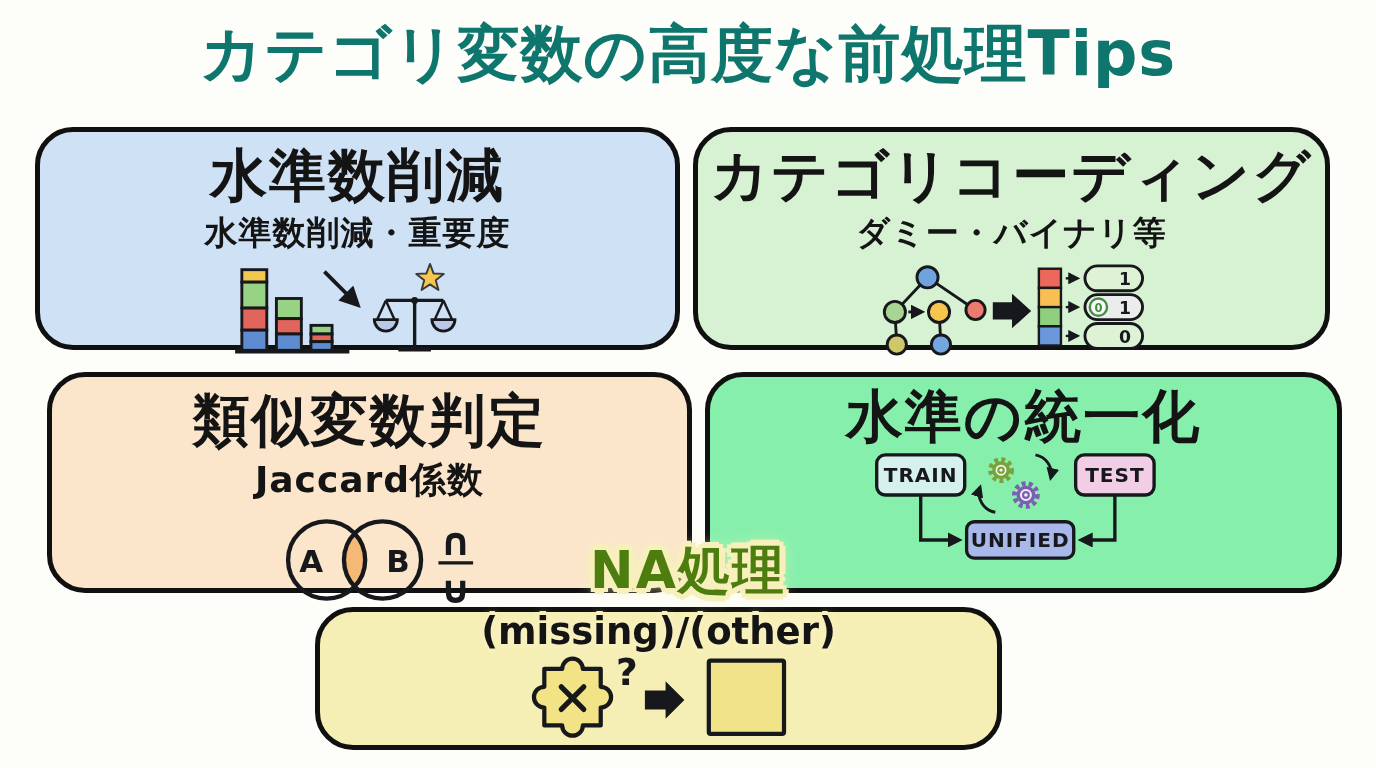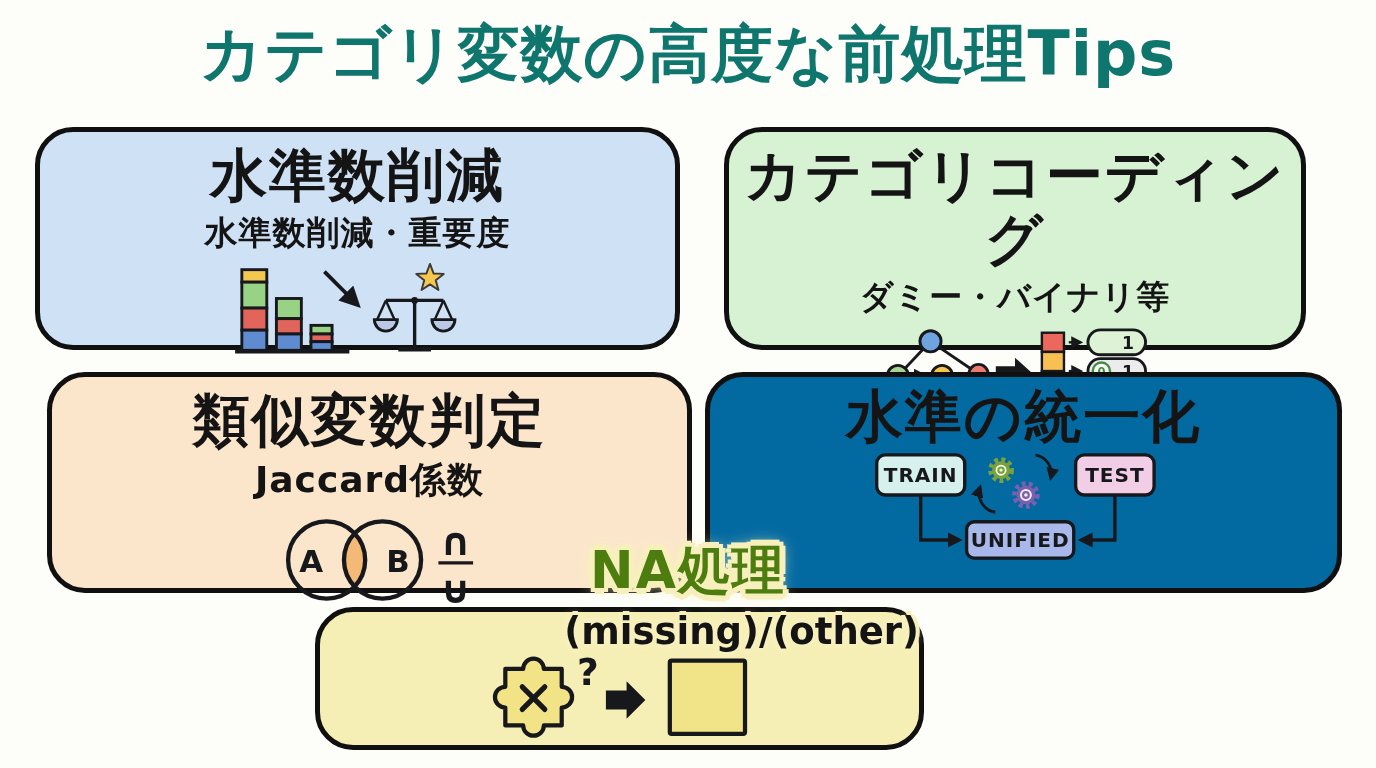--- a/index.html
+++ b/index.html
@@ -12,21 +12,21 @@
     position:absolute;left:0;top:14px;width:1376px;text-align:center;
     font-size:62px;font-weight:900;color:#0f766e;letter-spacing:1px;line-height:1.3;
   }
   .card{
     position:absolute;border:5px solid #101010;border-radius:38px;
     box-sizing:border-box;text-align:center;
   }
   .card-blue{background:#cfe1f4;}
   .card-green{background:#d7f1d3;}
   .card-peach{background:#fbe6cc;margin-left:12px;}
-  .card-lavender{background:#0369a1;}
+  .card-lavender{background:#86efac;}
   .card-yellow{background:#f6efb5;z-index:1;}
   .card-title{font-size:57px;font-weight:900;line-height:1.12;margin-top:12px;letter-spacing:2px;color:#141414;}
   .card-sub{font-size:33px;font-weight:800;margin-top:3px;letter-spacing:1px;color:#141414;}
   .card-sub-lg{font-size:36px;}
   .icon-row{display:block;margin:6px auto 0 auto;}
   .na-title{
     position:absolute;left:0;top:536px;width:1376px;text-align:center;
     font-size:52px;font-weight:900;color:#4d7c0f;z-index:5;letter-spacing:2px;
     text-shadow:-6px 0 0 #f7f0bc,6px 0 0 #f7f0bc,0 -6px 0 #f7f0bc,0 6px 0 #f7f0bc,
       -4px -4px 0 #f7f0bc,4px -4px 0 #f7f0bc,-4px 4px 0 #f7f0bc,4px 4px 0 #f7f0bc,
@@ -81,21 +81,21 @@
         <line x1="224" y1="40" x2="215" y2="60" stroke-width="2.5"></line>
         <line x1="224" y1="40" x2="233" y2="60" stroke-width="2.5"></line>
         <path d="M152,60 A12,12 0 0 0 176,60 Z" fill="#bcc9e6" stroke-width="3"></path>
         <path d="M212,60 A12,12 0 0 0 236,60 Z" fill="#bcc9e6" stroke-width="3"></path>
         <line x1="194" y1="40" x2="194" y2="90" stroke-width="3.5"></line>
         <line x1="177" y1="91" x2="211" y2="91" stroke-width="4.5"></line>
       </g>
     </svg>
   </div>
 
-  <div class="card card-green" style="left:724px;top:127px;width:582px;height:223px;">
+  <div class="card card-green" style="left:693px;top:127px;width:637px;height:223px;">
     <div class="card-title">カテゴリコーディング</div>
     <div class="card-sub">ダミー・バイナリ等</div>
     <svg class="icon-row" width="300" height="96" viewBox="0 0 300 100">
       <defs>
         <marker id="m2" viewBox="0 0 10 10" refX="7.5" refY="5" markerWidth="5" markerHeight="5" orient="auto">
           <path d="M0,0 L10,5 L0,10 z" fill="#16181c"></path>
         </marker>
       </defs>
       <g>
         <g stroke="#16181c" stroke-width="3">
@@ -196,21 +196,21 @@
       </g>
       <g>
         <rect x="110" y="74" width="112" height="38" rx="8" fill="#a9b8ea" stroke="#16181c" stroke-width="3.5"></rect>
         <text x="166" y="100" text-anchor="middle" font-size="21" font-weight="800" fill="#16181c" letter-spacing="1">UNIFIED</text>
       </g>
     </svg>
   </div>
 
   <div class="na-title">NA処理</div>
 
-  <div class="card card-yellow" style="left:315px;top:607px;width:609px;height:143px;text-align:right;">
+  <div class="card card-yellow" style="left:315px;top:607px;width:687px;height:143px;">
     <div class="card-sub na-sub">(missing)/(other)</div>
     <svg class="icon-row" style="margin-top:0;" width="330" height="94" viewBox="0 0 330 100">
       <g transform="translate(28,2)">
         <path d="M15,15 H34 A11,11 0 1 1 56,15 H75 V34 A11,11 0 1 1 75,56 V75 H56 A11,11 0 1 1 34,75 H15 V56 A11,11 0 1 1 15,34 Z" fill="#f3e387" stroke="#16181c" stroke-width="4.5" stroke-linejoin="round"></path>
         <line x1="33" y1="34" x2="57" y2="58" stroke="#16181c" stroke-width="5.5" stroke-linecap="round"></line>
         <line x1="57" y1="34" x2="33" y2="58" stroke="#16181c" stroke-width="5.5" stroke-linecap="round"></line>
       </g>
       <text x="131" y="34" text-anchor="middle" font-size="40" font-weight="800" fill="#16181c">?</text>
       <g transform="translate(150,28)">
         <polygon points="0,12 22,12 22,2 42,22 22,42 22,32 0,32" fill="#16181c"></polygon>

